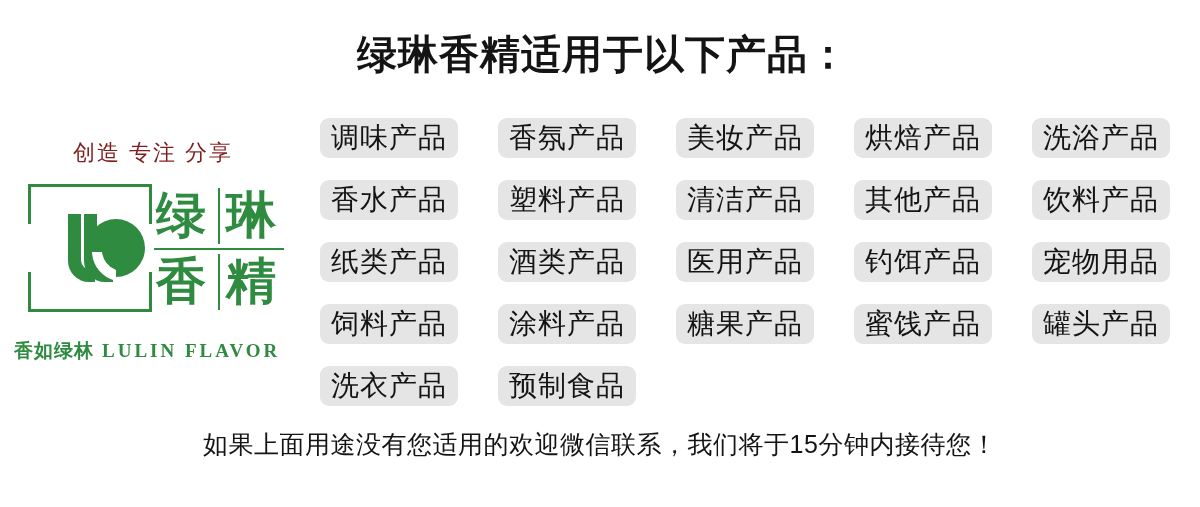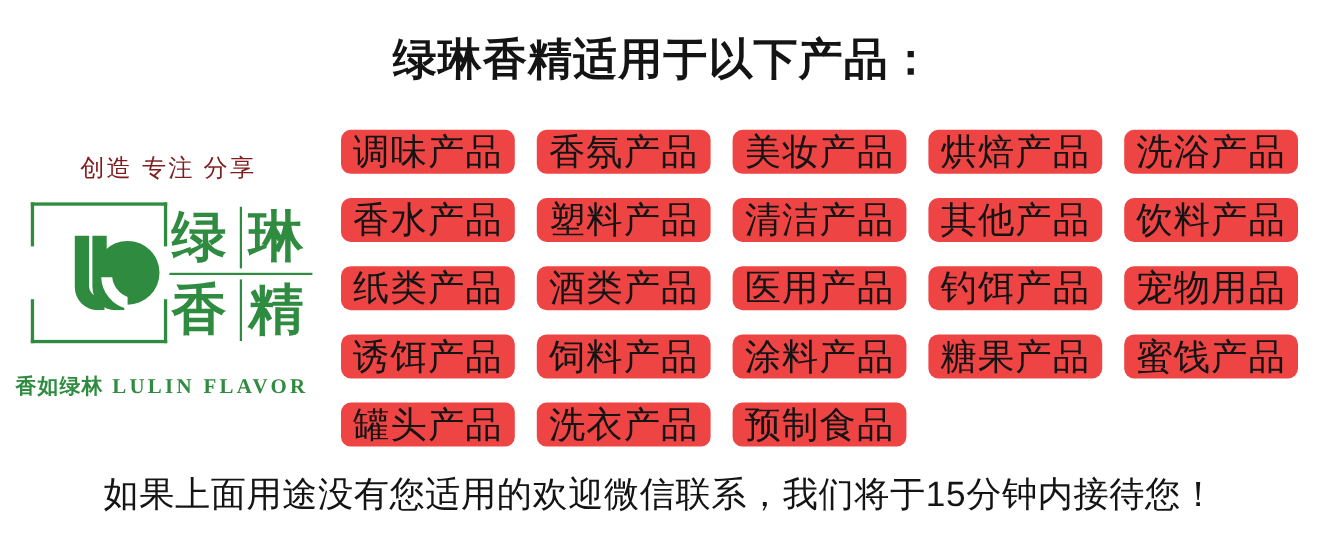--- a/index.html
+++ b/index.html
@@ -133,38 +133,38 @@
     left: 300px;
     top: 118px;
     width: 890px;
     display: grid;
     grid-template-columns: repeat(5, 178px);
     grid-auto-rows: 62px;
     justify-items: center;
     align-items: start;
   }
   .tag {
-    background: #ef4444;
+    background: #e5e5e5;
     border-radius: 9px;
     padding: 5px 11px;
-    font-size: 33px;
+    font-size: 28px;
     line-height: 30px;
     color: #141414;
     white-space: nowrap;
     letter-spacing: 1px;
   }
 
   
   #bottom-caption {
     position: absolute;
     left: 0;
     top: 428px;
     width: 1200px;
     text-align: center;
-    font-size: 32px;
+    font-size: 25px;
     color: #141414;
     letter-spacing: 0.5px;
     white-space: nowrap;
   }
 </style>
 </head>
 <body>
 
 <div id="banner-title">绿琳香精适用于以下产品：</div>
 
@@ -215,21 +215,20 @@
     <div class="tag">香水产品</div>
     <div class="tag">塑料产品</div>
     <div class="tag">清洁产品</div>
     <div class="tag">其他产品</div>
     <div class="tag">饮料产品</div>
     <div class="tag">纸类产品</div>
     <div class="tag">酒类产品</div>
     <div class="tag">医用产品</div>
     <div class="tag">钓饵产品</div>
     <div class="tag">宠物用品</div>
-    <div class="tag">诱饵产品</div>
     <div class="tag">饲料产品</div>
     <div class="tag">涂料产品</div>
     <div class="tag">糖果产品</div>
     <div class="tag">蜜饯产品</div>
     <div class="tag">罐头产品</div>
     <div class="tag">洗衣产品</div>
     <div class="tag">预制食品</div>
   </div>
 
 <div id="bottom-caption">如果上面用途没有您适用的欢迎微信联系，我们将于15分钟内接待您！</div>

